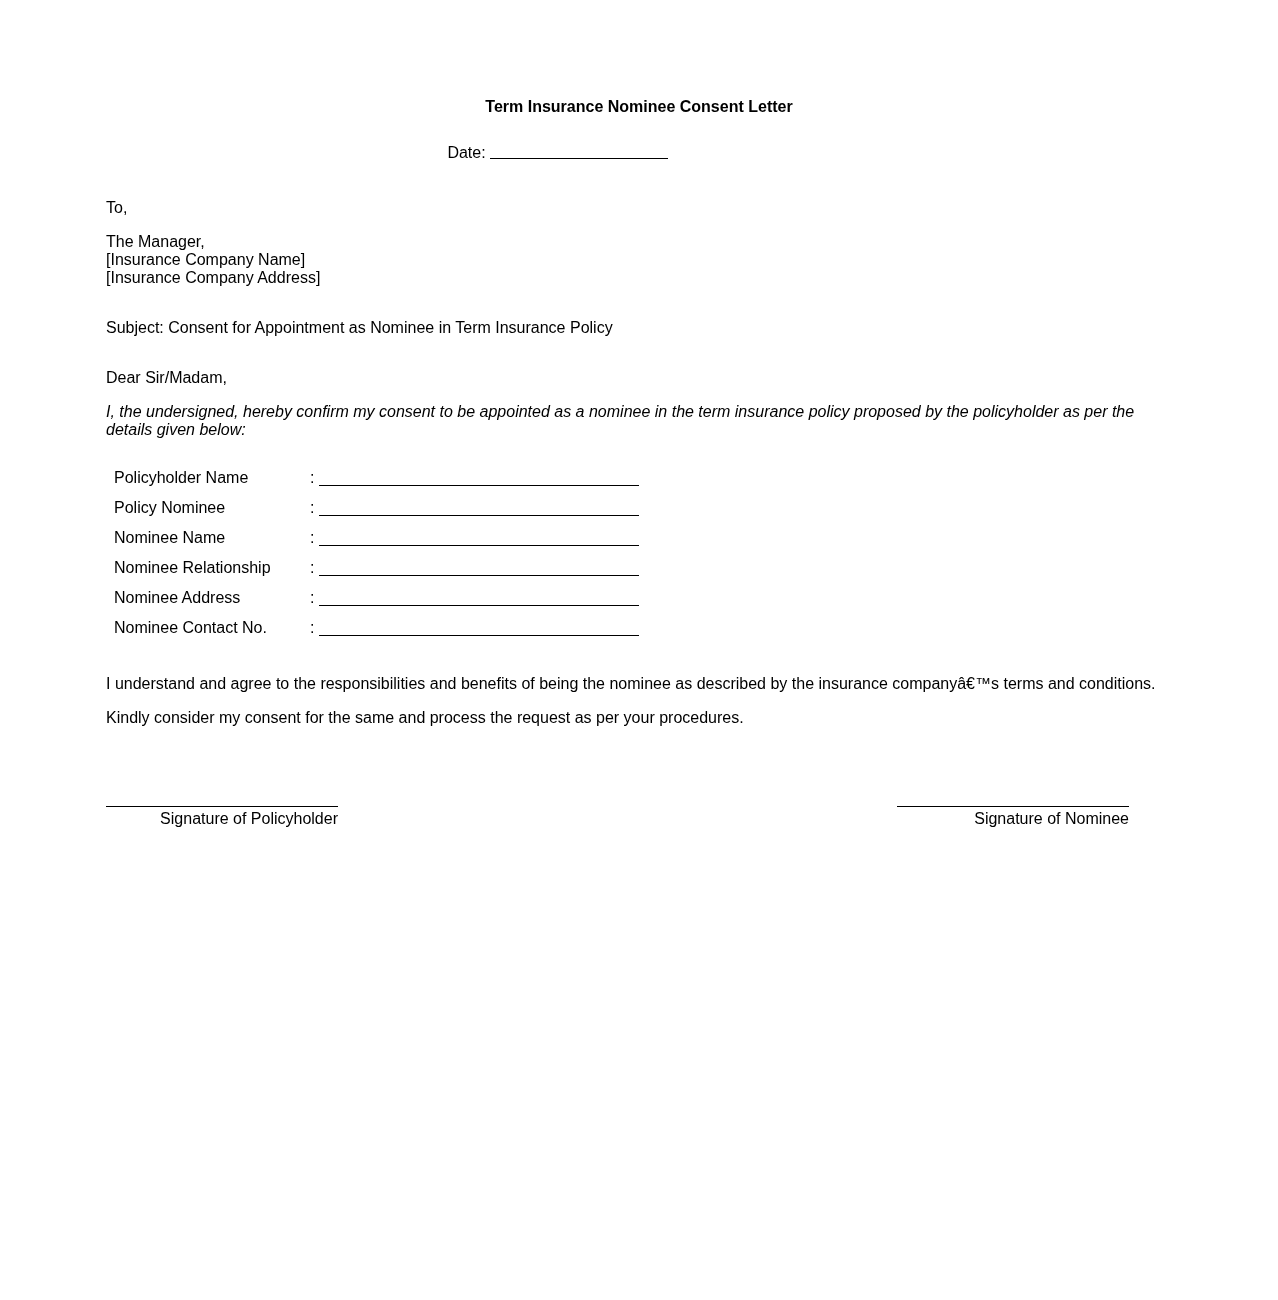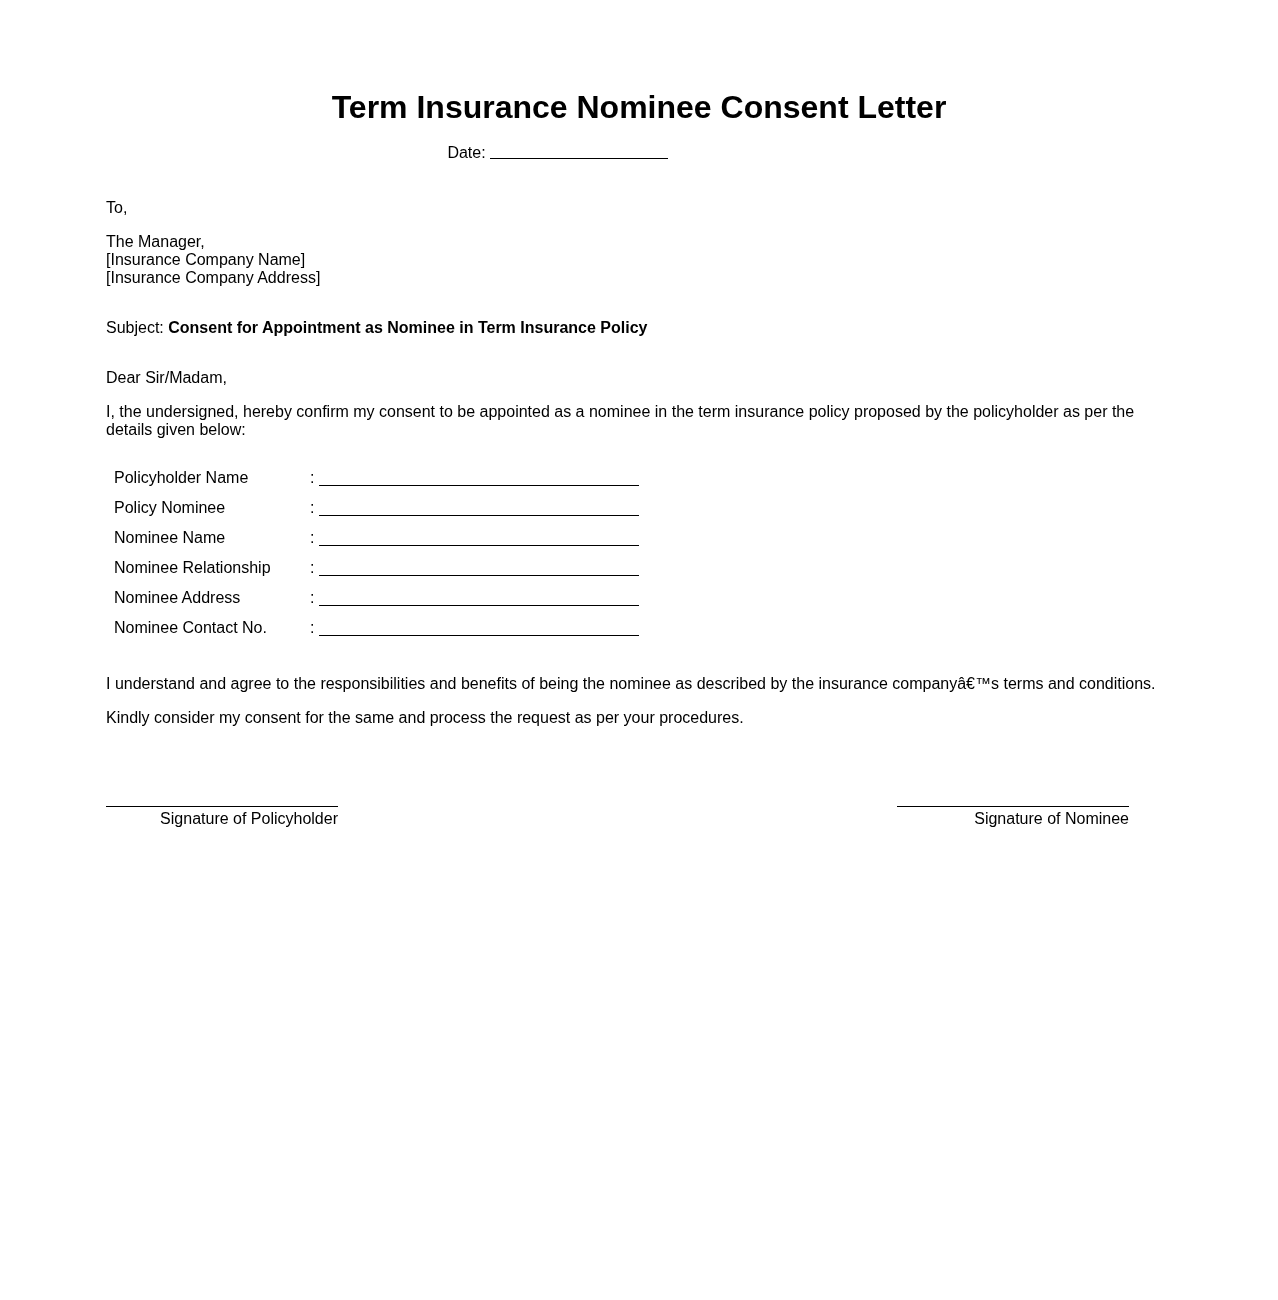--- a/index.html
+++ b/index.html
@@ -14,21 +14,21 @@
       font-family: "Liberation Sans", sans-serif;
       color: #000000;
       font-size: 16px;
       overflow: hidden;
     }
     .abs { position: absolute; white-space: nowrap; text-align: right; }
     .title {
       position: absolute;
       left: 0; width: 1278px; top: 93px;
       text-align: center;
-      font-size: 32px;
+      font-size: 16px;
       font-weight: bold;
       line-height: 28px;
     }
     .date-line {
       position: absolute;
       left: 0; width: 1115px; top: 141px;
       text-align: center;
       font-size: 16px;
       line-height: 20px;
     }
@@ -39,21 +39,21 @@
       height: 16px;
       vertical-align: baseline;
       margin-left: 4px;
       position: relative;
       top: 1px;
     }
     .text { font-size: 16px; line-height: 18px; }
     .addr-block { position: absolute; left: 106px; top: 233px; line-height: 18px; }
     .addr-block div { white-space: nowrap; }
     .subject { position: absolute; left: 106px; top: 319px; white-space: nowrap; line-height: 18px; }
-    .subject b { font-weight: bold; }
+    .subject b { font-weight: normal; }
     .para { position: absolute; left: 106px; width: 1070px; line-height: 18px; }
     .field-row { position: absolute; left: 114px; height: 20px; }
     .field-label { position: absolute; left: 0; top: 0; white-space: nowrap; line-height: 18px; }
     .field-colon { position: absolute; left: 196px; top: 0; line-height: 18px; }
     .field-line {
       position: absolute;
       left: 205px; top: 16px;
       width: 320px; height: 0;
       border-bottom: 1px solid #000;
     }
@@ -80,21 +80,21 @@
     <div>[Insurance Company Address]</div>
   </div>
 
   <div class="subject text">
     <span>Subject:</span>
     <b>Consent for Appointment as Nominee in Term Insurance Policy</b>
   </div>
 
   <div class="abs text" style="left:106px; top:369px;">Dear Sir/Madam,</div>
 
-  <div class="para text" style="top:403px;">I, the undersigned, hereby confirm my consent to be appointed as a nominee in the term insurance policy proposed by the policyholder as per the details given below:</div>
+  <div class="para text" style="top:403px;font-style:italic;">I, the undersigned, hereby confirm my consent to be appointed as a nominee in the term insurance policy proposed by the policyholder as per the details given below:</div>
 
   <div>
     <div class="field-row text" style="top:469px;">
       <span class="field-label">Policyholder Name</span>
       <span class="field-colon">:</span>
       <span class="field-line"></span>
     </div>
     <div class="field-row text" style="top:499px;">
       <span class="field-label">Policy Nominee</span>
       <span class="field-colon">:</span>

